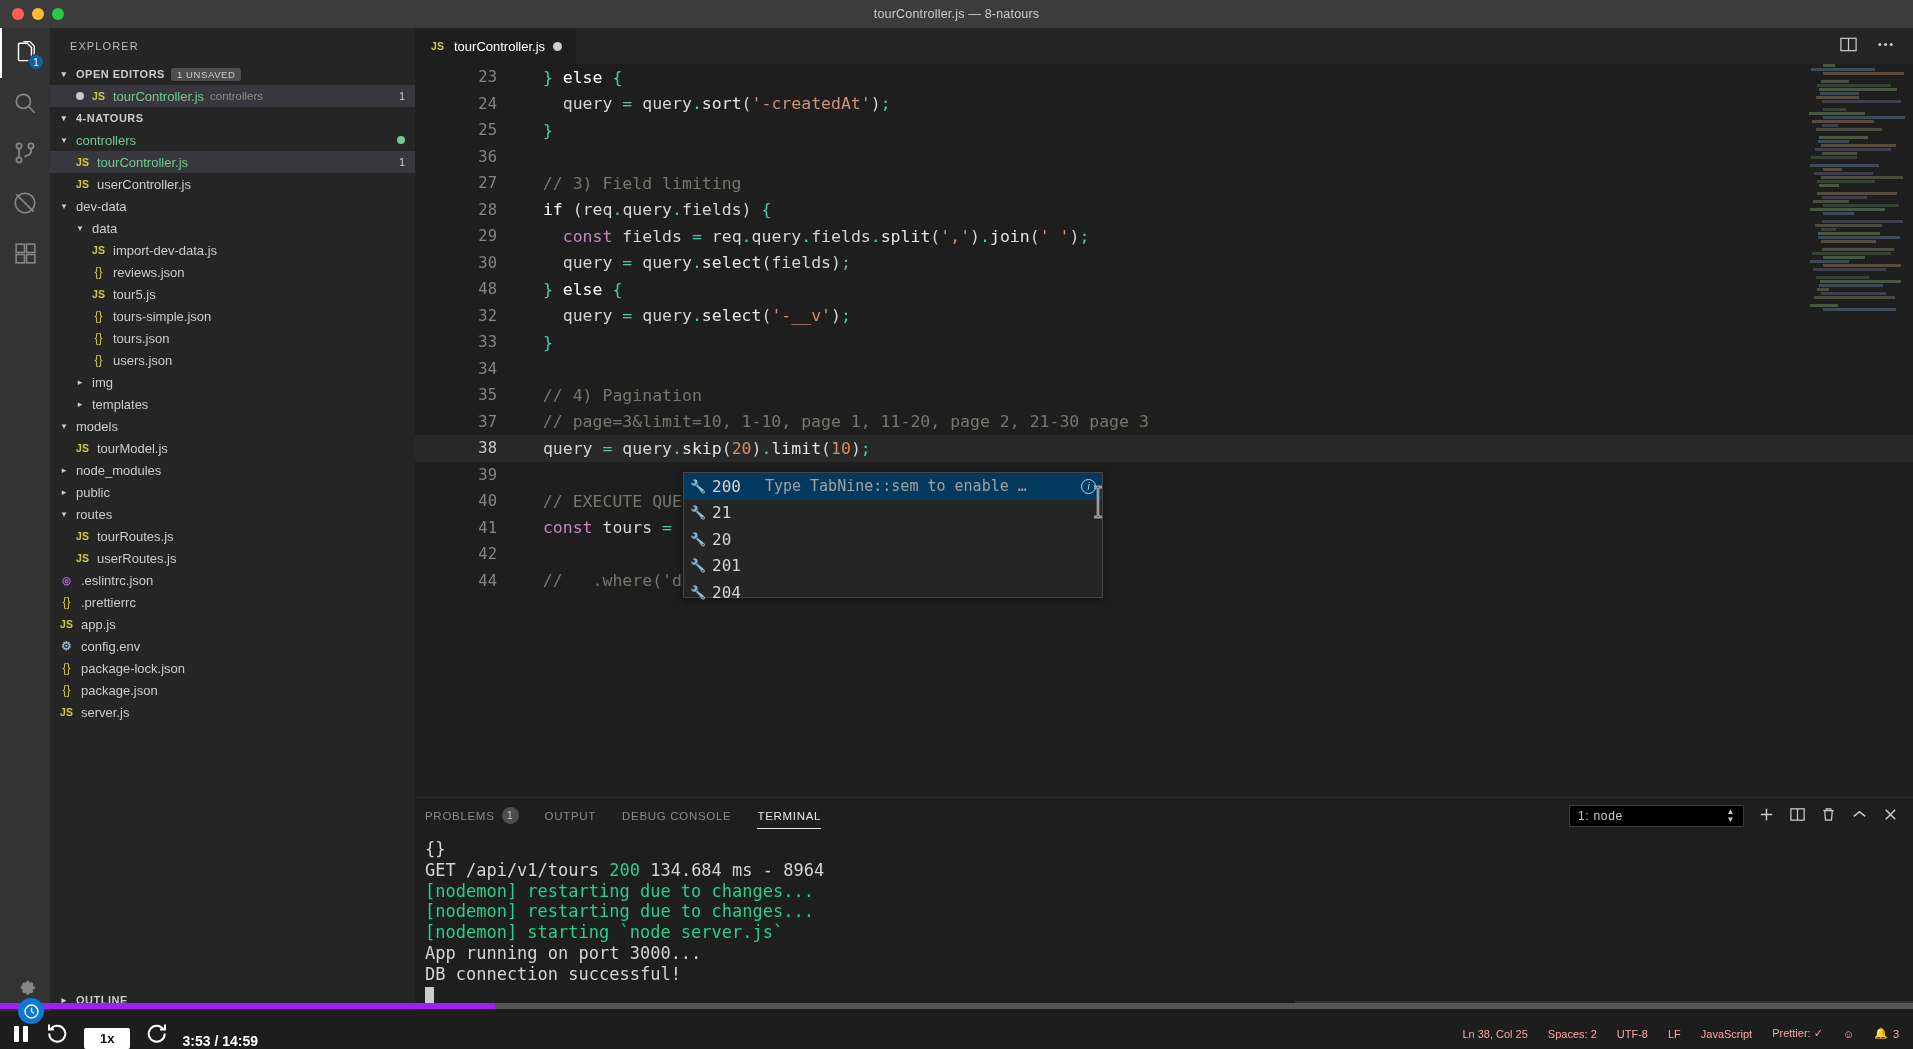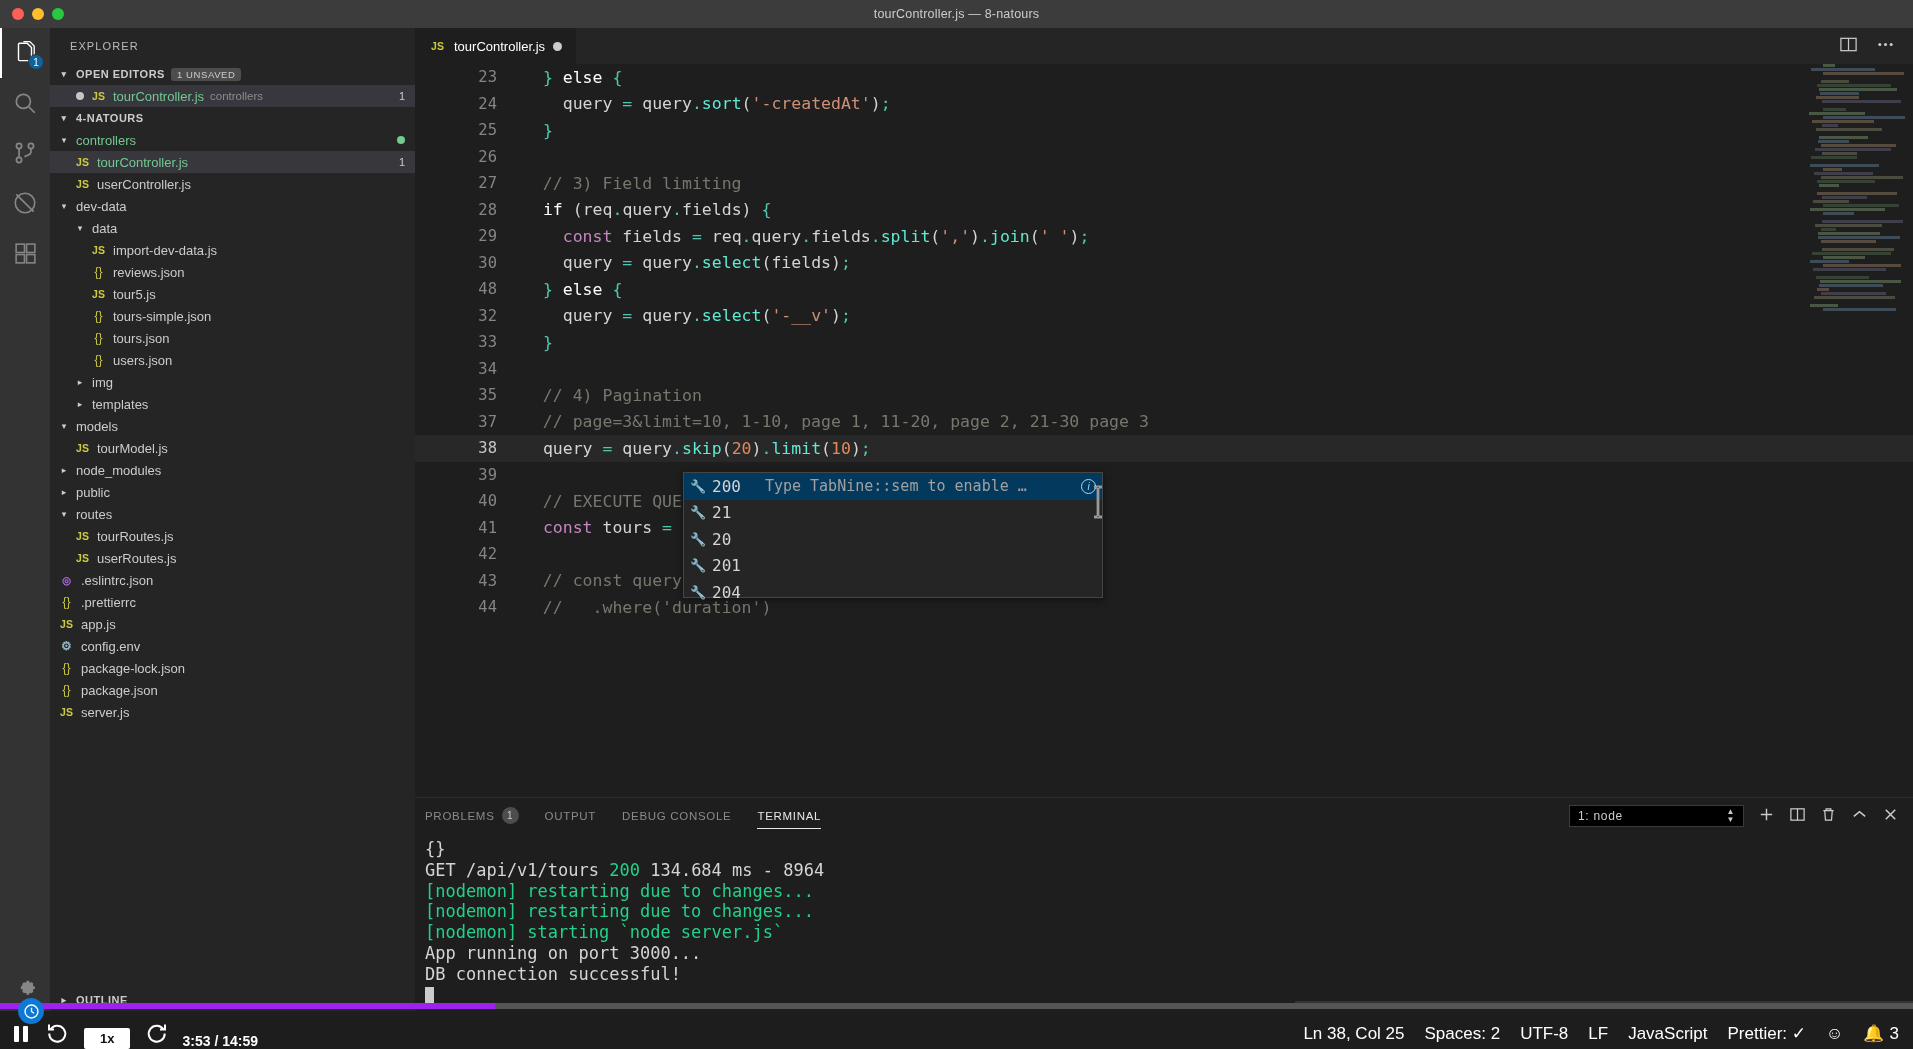--- a/index.html
+++ b/index.html
@@ -112,21 +112,21 @@
     color:#858585; font-size:15.5px;
   }
   .codeline.cur .lnum{ color:#c6c6c6; }
   .codetext{ position:relative; padding-left:0; }
   .c-com2{color:#75796d;}
   .c-kw{color:#c586c0;}
   .c-kw2{color:#ffffff;}
   .c-str{color:#ce9178;}
   .c-num{color:#b5cea8;}
   .c-plain{color:#d4d4d4;}
-  .c-method{color:#5eead4;}
+  .c-method{color:#e5e5e5;}
   .c-green{color:#4ec9b0;}
 
   
   #minimap{
     position:absolute; right:14px; top:36px; width:90px; height:300px; opacity:.75;
   }
   .mmline{ height:3px; margin-bottom:1px; }
 
   
   #suggest{
@@ -190,21 +190,21 @@
   .t-green{ color:#23d18b; }
   #term-scroll{
     position:absolute; right:0; bottom:4px; height:6px; left:880px; background:#4a4a4a; opacity:.5;
   }
   .cursor-block{ display:inline-block; width:9px; height:17px; background:#cccccc; vertical-align:-3px; }
 
   
   #statusbar{
     position:absolute; left:0; right:0; bottom:0; height:31px;
     background:#1d1d1d; display:flex; align-items:center;
-    color:#ffffff; font-size:17px;
+    color:#fca5a5; font-size:11px;
   }
   #sb-right{ margin-left:auto; display:flex; align-items:center; gap:20px; padding-right:14px; }
   .sbi{ display:flex; align-items:center; gap:5px; }
 
   
   #vid-progress{
     position:absolute; left:0; bottom:40px; width:1913px; height:6px; background:#555;
     z-index:80;
   }
   #vid-progress .done{ height:6px; background:#a020f0; width:25.9%; }
@@ -450,37 +450,36 @@
         </svg>
       </span>
     </div>
   </div>
 
   <div id="code-wrap">
     <div id="codelines">
         <div class="codeline"><span class="lnum">23</span><span class="codetext mono">  <span class="c-green">}</span> <span class="c-kw2">else</span> <span class="c-green">{</span></span></div>
         <div class="codeline"><span class="lnum">24</span><span class="codetext mono">    <span class="c-plain">query</span> <span class="c-green">=</span> <span class="c-plain">query</span><span class="c-green">.</span><span class="c-method">sort</span>(<span class="c-str">'-createdAt'</span>)<span class="c-green">;</span></span></div>
         <div class="codeline"><span class="lnum">25</span><span class="codetext mono">  <span class="c-green">}</span></span></div>
-        <div class="codeline"><span class="lnum">26</span><span class="codetext mono"></span></div>
+        <div class="codeline"><span class="lnum">36</span><span class="codetext mono"></span></div>
         <div class="codeline"><span class="lnum">27</span><span class="codetext mono"><span class="c-com2">  // 3) Field limiting</span></span></div>
         <div class="codeline"><span class="lnum">28</span><span class="codetext mono">  <span class="c-kw2">if</span> (<span class="c-plain">req</span><span class="c-green">.</span><span class="c-plain">query</span><span class="c-green">.</span><span class="c-plain">fields</span>) <span class="c-green">{</span></span></div>
         <div class="codeline"><span class="lnum">29</span><span class="codetext mono">    <span class="c-kw">const</span> <span class="c-plain">fields</span> <span class="c-green">=</span> <span class="c-plain">req</span><span class="c-green">.</span><span class="c-plain">query</span><span class="c-green">.</span><span class="c-plain">fields</span><span class="c-green">.</span><span class="c-method">split</span>(<span class="c-str">','</span>)<span class="c-green">.</span><span class="c-method">join</span>(<span class="c-str">' '</span>)<span class="c-green">;</span></span></div>
         <div class="codeline"><span class="lnum">30</span><span class="codetext mono">    <span class="c-plain">query</span> <span class="c-green">=</span> <span class="c-plain">query</span><span class="c-green">.</span><span class="c-method">select</span>(<span class="c-plain">fields</span>)<span class="c-green">;</span></span></div>
         <div class="codeline"><span class="lnum">48</span><span class="codetext mono">  <span class="c-green">}</span> <span class="c-kw2">else</span> <span class="c-green">{</span></span></div>
         <div class="codeline"><span class="lnum">32</span><span class="codetext mono">    <span class="c-plain">query</span> <span class="c-green">=</span> <span class="c-plain">query</span><span class="c-green">.</span><span class="c-method">select</span>(<span class="c-str">'-__v'</span>)<span class="c-green">;</span></span></div>
         <div class="codeline"><span class="lnum">33</span><span class="codetext mono">  <span class="c-green">}</span></span></div>
         <div class="codeline"><span class="lnum">34</span><span class="codetext mono"></span></div>
         <div class="codeline"><span class="lnum">35</span><span class="codetext mono"><span class="c-com2">  // 4) Pagination</span></span></div>
         <div class="codeline"><span class="lnum">37</span><span class="codetext mono"><span class="c-com2">  // page=3&amp;limit=10, 1-10, page 1, 11-20, page 2, 21-30 page 3</span></span></div>
         <div class="codeline cur"><span class="lnum">38</span><span class="codetext mono">  <span class="c-plain">query</span> <span class="c-green">=</span> <span class="c-plain">query</span><span class="c-green">.</span><span class="c-method">skip</span>(<span class="c-num" style="color:#e08a5b">20</span>)<span class="c-green">.</span><span class="c-method">limit</span>(<span class="c-num" style="color:#e08a5b">10</span>)<span class="c-green">;</span></span></div>
         <div class="codeline"><span class="lnum">39</span><span class="codetext mono"></span></div>
         <div class="codeline"><span class="lnum">40</span><span class="codetext mono"><span class="c-com2">  // EXECUTE QUERY</span></span></div>
         <div class="codeline"><span class="lnum">41</span><span class="codetext mono">  <span class="c-kw">const</span> <span class="c-plain">tours</span> <span class="c-green">=</span> <span class="c-kw">await</span> <span class="c-plain">query</span></span></div>
         <div class="codeline"><span class="lnum">42</span><span class="codetext mono"></span></div>
-        <div class="codeline"><span class="lnum">43</span><span class="codetext mono"><span class="c-com2">  // const query = Tour.find()</span></span></div>
         <div class="codeline"><span class="lnum">44</span><span class="codetext mono"><span class="c-com2">  //   .where('duration')</span></span></div>
       </div>
   </div>
 
   <div id="minimap">
       <div class="mmline" style="width: 12px; margin-left: 14px; background: rgb(90, 106, 82);"></div>
       <div class="mmline" style="width: 64.1994px; margin-left: 1.80382px; background: rgb(74, 90, 106);"></div>
       <div class="mmline" style="width: 81.5584px; margin-left: 13.5352px; background: rgb(106, 90, 74);"></div>
       <div class="mmline" style="width: 52.4908px; margin-left: 5.29169px; background: transparent;"></div>
       <div class="mmline" style="width: 27.6023px; margin-left: 12.1716px; background: rgb(90, 90, 74);"></div>

